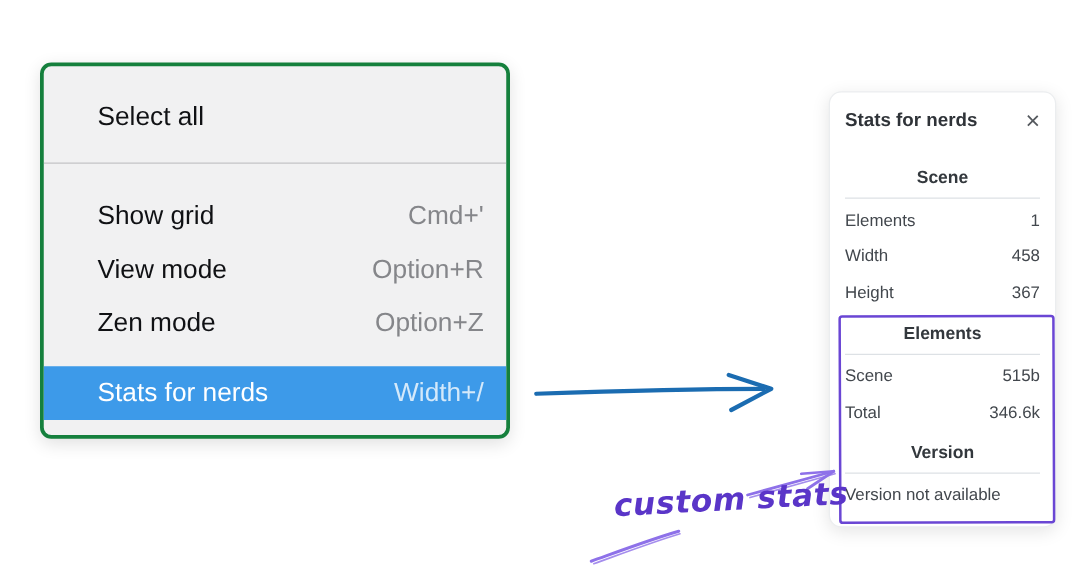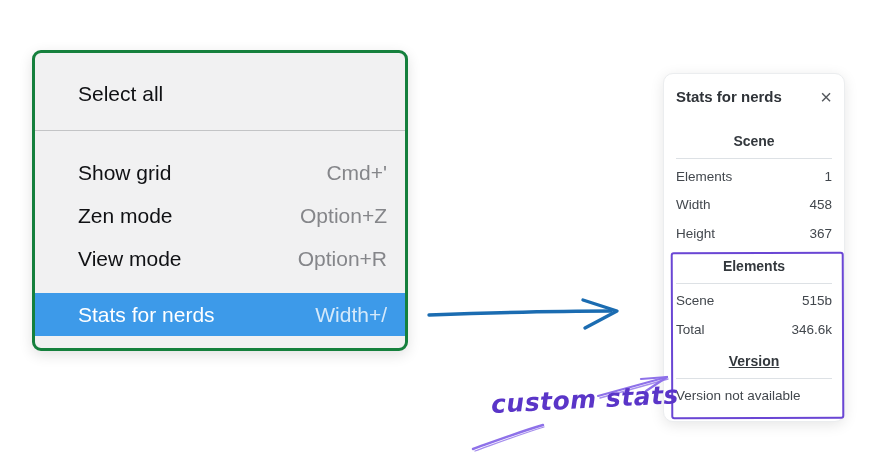--- a/index.html
+++ b/index.html
@@ -48,21 +48,21 @@
     border:1px solid #ebedef;border-radius:10px;
     box-shadow:0 3px 14px rgba(0,0,0,.10);
     font-size:13.5px;color:#42474d;overflow:hidden;
   }
   .panel-header{display:flex;justify-content:space-between;align-items:center;padding:13px 12px 0 12px;}
   .panel-title{font-weight:bold;font-size:15px;line-height:20px;color:#2f3338;}
   .panel-close{font-size:20px;line-height:16px;color:#55595e;cursor:pointer;}
   .p-head{text-align:center;font-weight:bold;font-size:14px;line-height:17px;color:#33383d;}
   .ph-scene{margin-top:26px;}
   .ph-mid{margin-top:10px;}
-  .ph-ver{margin-top:9px;text-decoration:underline;}
+  .ph-ver{margin-top:9px;}
   .p-hr{height:1px;background:#dde1e5;margin:8px 12px 3px 12px;}
   .p-row{display:flex;justify-content:space-between;align-items:center;height:28.5px;padding:0 12px;}
   .p-note{display:flex;align-items:center;height:28px;padding:0 12px;}
 
   
   .anno-box{
     position:absolute;left:671px;top:252px;width:169px;height:163px;
     border:2px solid var(--annotation-box,#6a46d4);border-radius:3px;
     transform:rotate(-.2deg);pointer-events:none;
   }
@@ -85,26 +85,26 @@
     <div class="menu-item mi-a">
       <span class="mi-label">Select all</span>
     </div>
     <div class="menu-sep"></div>
     <div class="menu-sec2">
       <div class="menu-item mi">
         <span class="mi-label">Show grid</span>
         <span class="mi-shortcut">Cmd+'</span>
       </div>
       <div class="menu-item mi">
+        <span class="mi-label">View mode</span>
+        <span class="mi-shortcut">Option+R</span>
+      </div>
+      <div class="menu-item mi">
         <span class="mi-label">Zen mode</span>
         <span class="mi-shortcut">Option+Z</span>
-      </div>
-      <div class="menu-item mi">
-        <span class="mi-label">View mode</span>
-        <span class="mi-shortcut">Option+R</span>
       </div>
       <div class="menu-item mi-selected">
         <span class="mi-label">Stats for nerds</span>
         <span class="mi-shortcut">Width+/</span>
       </div>
     </div>
   </div>
 
   <svg class="arrow-blue" width="205" height="36" viewBox="0 0 205 36">
     <path d="M4,19 C60,17 130,15 186,15" fill="none" stroke="currentColor" stroke-width="3.4" stroke-linecap="round"></path>

